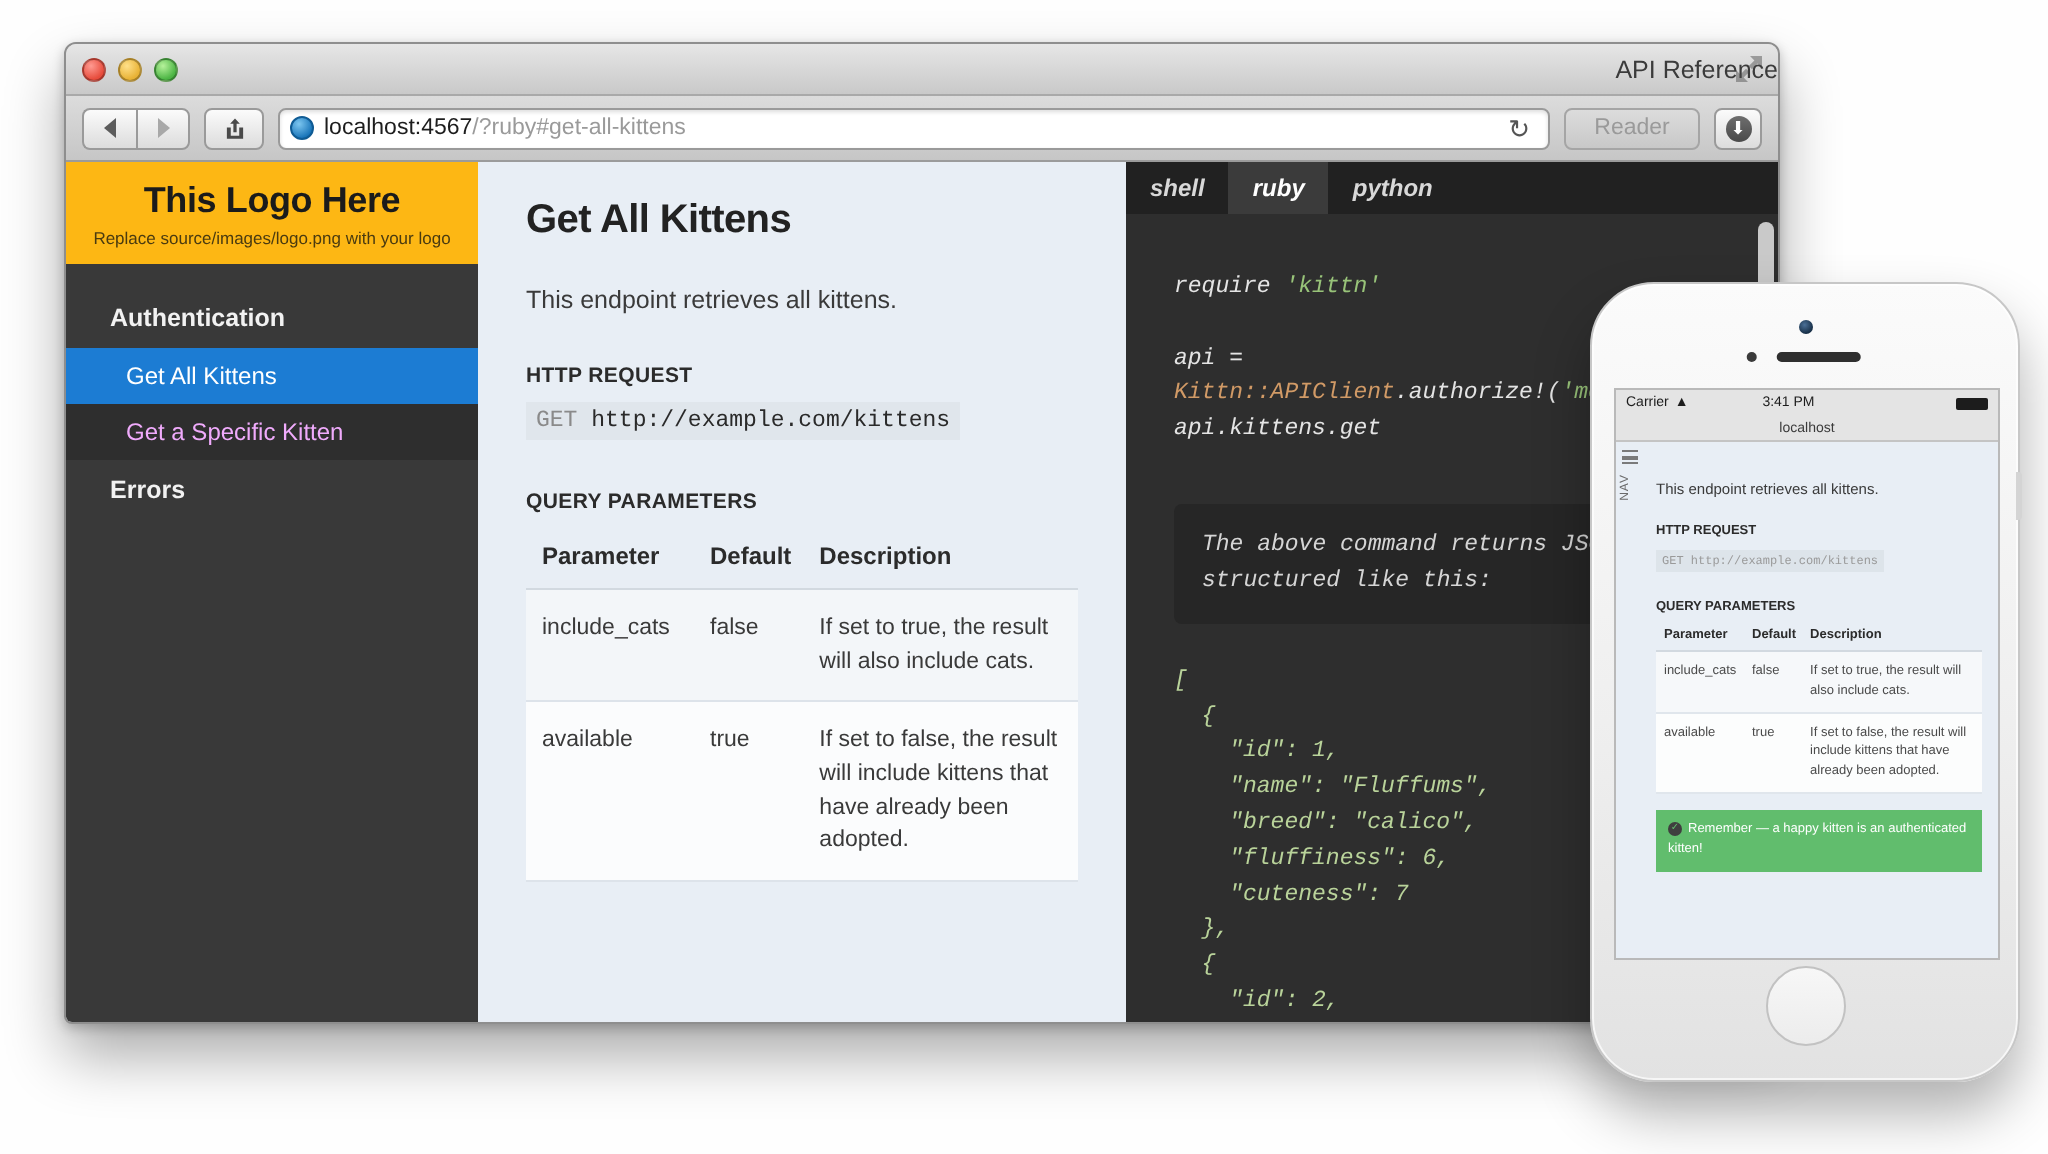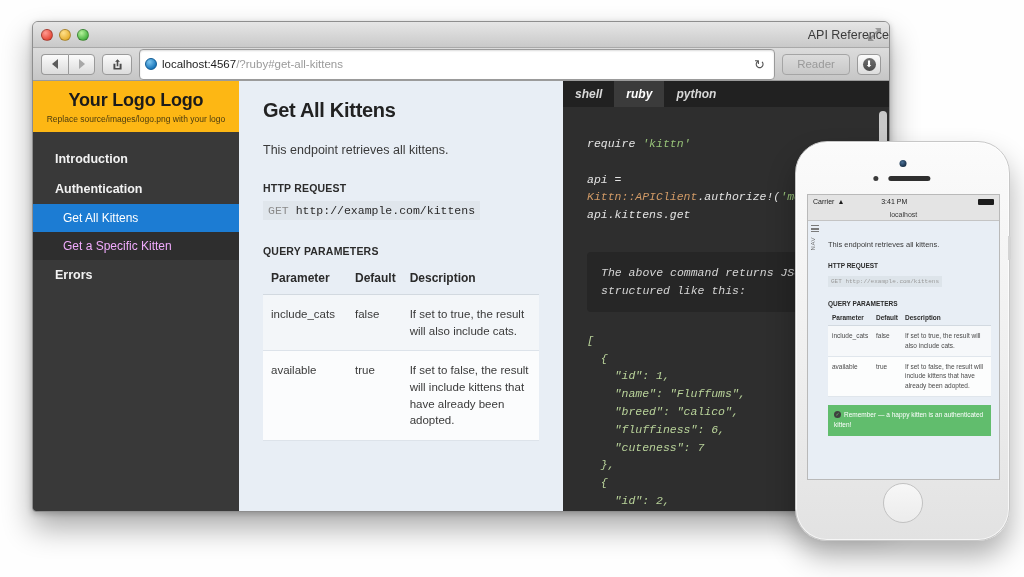--- a/index.html
+++ b/index.html
@@ -61,21 +61,21 @@
   .tri { width: 0; height: 0; border-top: 5px solid transparent; border-bottom: 5px solid transparent; }
   .tri.l { border-right: 6px solid #5c5c5c; }
   .tri.r { border-left: 6px solid #a8a8a8; }
   .sharebtn {
     width: 30px; height: 21px; border-radius: 4px;
     background: linear-gradient(to bottom,#fbfbfb,#dcdcdc);
     border: 1px solid #9a9a9a;
     display: flex; align-items: center; justify-content: center;
   }
   .urlbar {
-    flex: 1; height: 31px; background: #fff;
+    flex: 1; height: 21px; background: #fff;
     border: 1px solid #9a9a9a; border-radius: 4px;
     display: flex; align-items: center; padding: 0 5px; gap: 5px;
     box-shadow: inset 0 1px 2px rgba(0,0,0,0.14);
   }
   .favicon {
     width: 12px; height: 12px; border-radius: 50%;
     background: radial-gradient(circle at 35% 30%, #7cc6f0, #1773b8 75%);
     border: 1px solid #0f5b94; flex: 0 0 auto;
   }
   .url { font-size: 11.5px; color: #1d1d1d; white-space: nowrap; }
@@ -330,25 +330,24 @@
       <div class="readerbtn">Reader</div>
       <div class="dlbtn">
         <span class="dlcircle">⬇</span>
       </div>
     </div>
 
     <div class="viewport">
 
       <div class="sidebar">
         <div class="logo">
-          <div class="logo-title">Your Logo Logo</div>
+          <div class="logo-title">This Logo Here</div>
           <div class="logo-sub">Replace source/images/logo.png with your logo</div>
         </div>
         <div class="navlist">
-          <div class="nav-top">Introduction</div>
           <div class="nav-top">Authentication</div>
           <div class="nav-sub active">Get All Kittens</div>
           <div class="nav-sub">Get a Specific Kitten</div>
           <div class="nav-top">Errors</div>
         </div>
       </div>
 
       <div class="content">
         <div class="h1">Get All Kittens</div>
         <div class="intro">This endpoint retrieves all kittens.</div>

